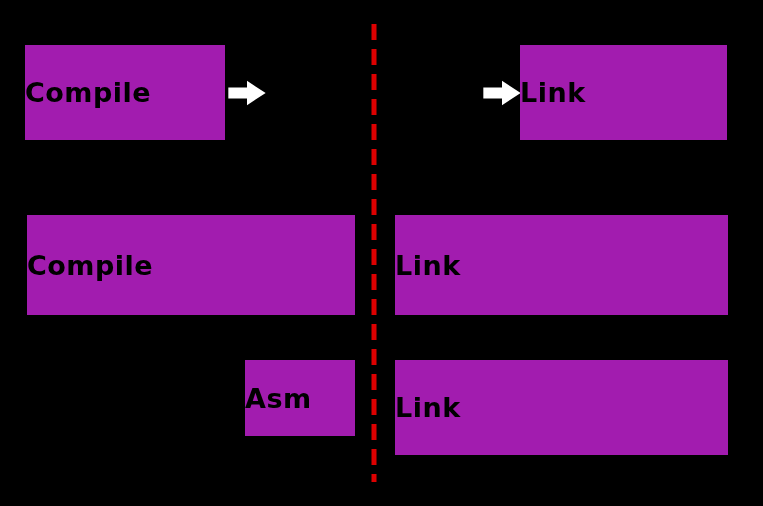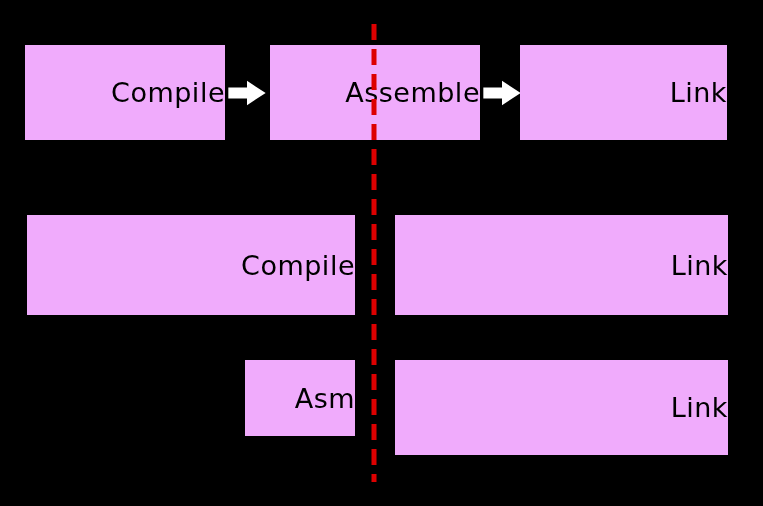--- a/index.html
+++ b/index.html
@@ -13,26 +13,26 @@
       position: relative;
       overflow: hidden;
       font-family: "DejaVu Sans", "Liberation Sans", sans-serif;
     }
     .canvas {
       position: absolute;
       inset: 0;
     }
     .box {
       position: absolute;
-      background: #f0abfc;
+      background: #a21caf;
       color: #000000;
       display: flex;
       align-items: center;
-      justify-content: flex-end;
-      font-weight: normal;
+      justify-content: flex-start;
+      font-weight: bold;
       font-size: 27px;
       letter-spacing: 0.5px;
     }
     
     .box-compile-top   { left: 25px;  top: 45px;  width: 200px; height: 95px; }
     .box-assemble      { left: 270px; top: 45px;  width: 210px; height: 95px; }
     .box-link-top      { left: 520px; top: 45px;  width: 207px; height: 95px; }
     
     .box-compile-wide  { left: 27px;  top: 215px; width: 328px; height: 100px; }
     .box-link-middle   { left: 395px; top: 215px; width: 333px; height: 100px; }
@@ -63,23 +63,20 @@
 <div class="canvas">
 
   <div class="box box-compile-top">
     <span>Compile</span>
   </div>
 
   <svg class="arrow arrow-1" viewBox="0 0 40 30" aria-hidden="true">
     <polygon points="0,9 20,9 20,2 40,15 20,28 20,21 0,21" fill="#ffffff"></polygon>
   </svg>
 
-  <div class="box box-assemble">
-    <span>Assemble</span>
-  </div>
 
   <svg class="arrow arrow-2" viewBox="0 0 40 30" aria-hidden="true">
     <polygon points="0,9 20,9 20,2 40,15 20,28 20,21 0,21" fill="#ffffff"></polygon>
   </svg>
 
   <div class="box box-link-top">
     <span>Link</span>
   </div>
 
   <div class="box box-compile-wide">

